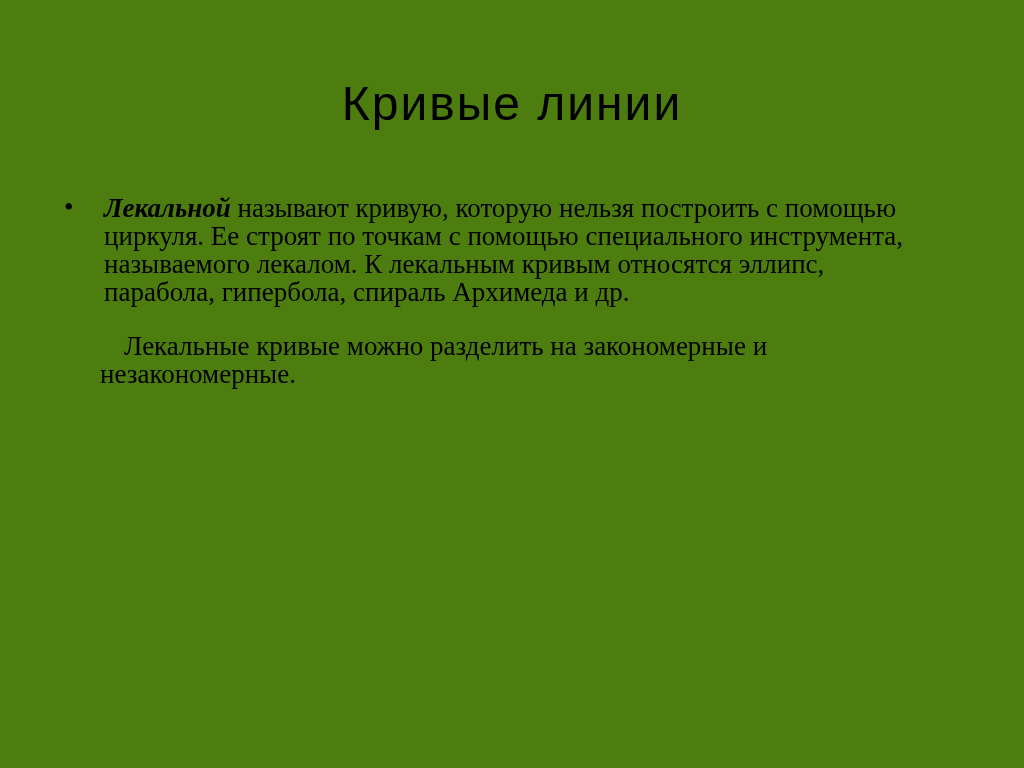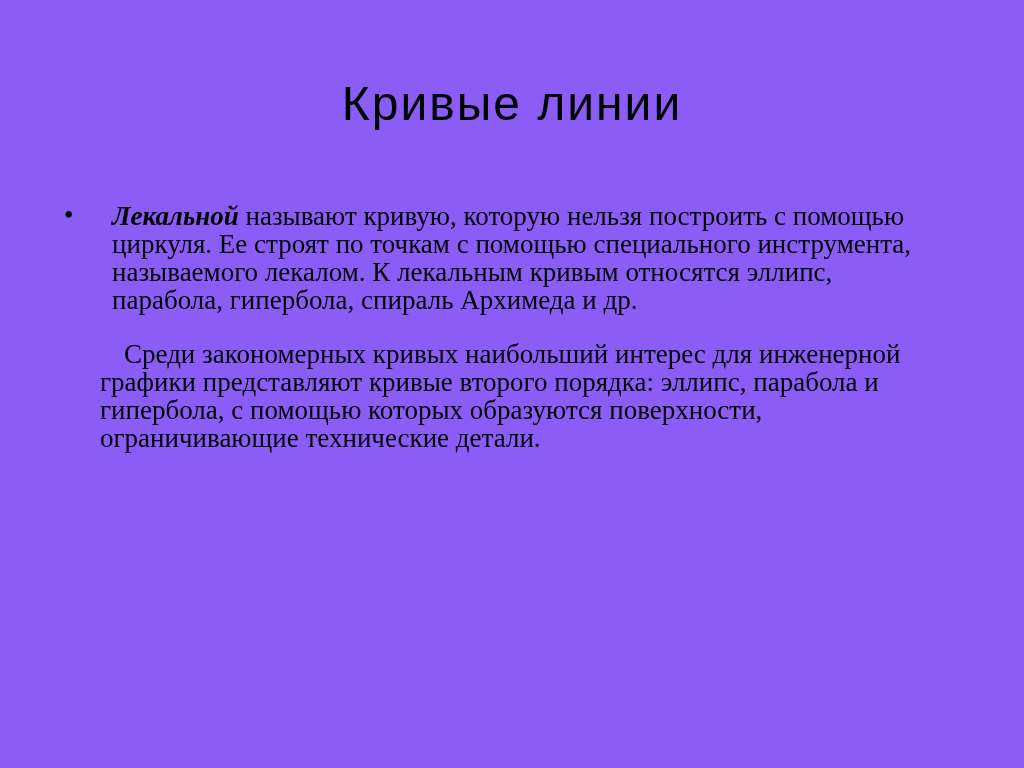--- a/index.html
+++ b/index.html
@@ -4,21 +4,21 @@
 <style>
   html, body {
     margin: 0;
     padding: 0;
     background: #ffffff;
   }
   .slide {
     position: relative;
     width: 1024px;
     height: 768px;
-    background: #8b5cf6;
+    background: #4d7c0f;
     color: #000000;
     font-family: "Liberation Serif", serif;
     overflow: hidden;
     text-decoration: underline;
   }
   .slide-title {
     position: absolute;
     top: 80px;
     left: 0;
     width: 100%;
@@ -44,21 +44,21 @@
     padding-left: 38px;
     margin: 0 0 26px 0;
   }
   .bullet-glyph {
     position: absolute;
     left: 2px;
     top: -1px;
     font-size: 27px;
   }
   .bullet-text {
-    margin: 12px;
+    margin: 4px;
     white-space: pre-line;
   }
   .lead-term {
     font-weight: bold;
     font-style: italic;
   }
   .para {
     margin: 0 0 26px 0;
     padding-left: 38px;
     text-indent: 24px;
@@ -75,22 +75,20 @@
   <div class="slide-body">
 
     <div class="bullet-item">
       <span class="bullet-glyph">•</span>
       <p class="bullet-text"><span class="lead-term">Лекальной</span><span> называют кривую, которую нельзя построить с помощью
 циркуля. Ее строят по точкам с помощью специального инструмента,
 называемого лекалом. К лекальным кривым относятся эллипс,
 парабола, гипербола, спираль Архимеда и др.</span></p>
     </div>
 
+    <p class="para">Лекальные кривые можно разделить на закономерные и
+незакономерные.</p>
 
 
-    <p class="para">Среди закономерных кривых наибольший интерес для инженерной
-графики представляют кривые второго порядка: эллипс, парабола и
-гипербола, с помощью которых образуются поверхности,
-ограничивающие технические детали.</p>
 
   </div>
 
 </div>
 
 </body></html>

